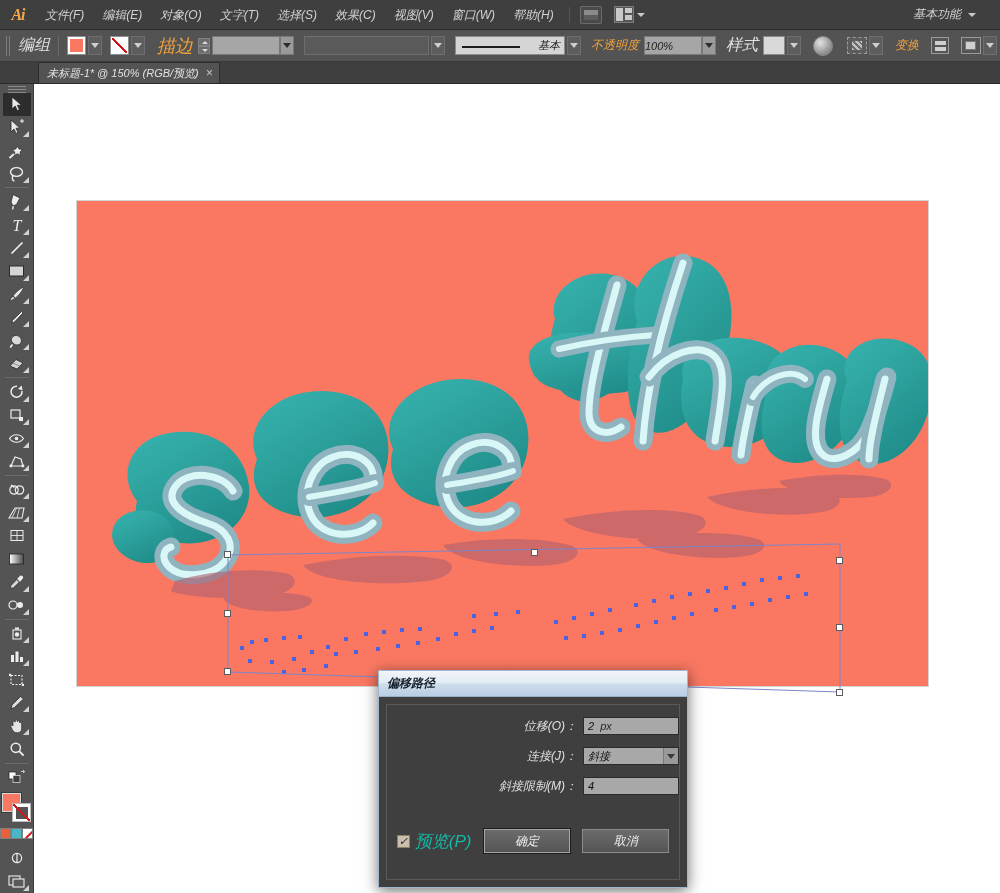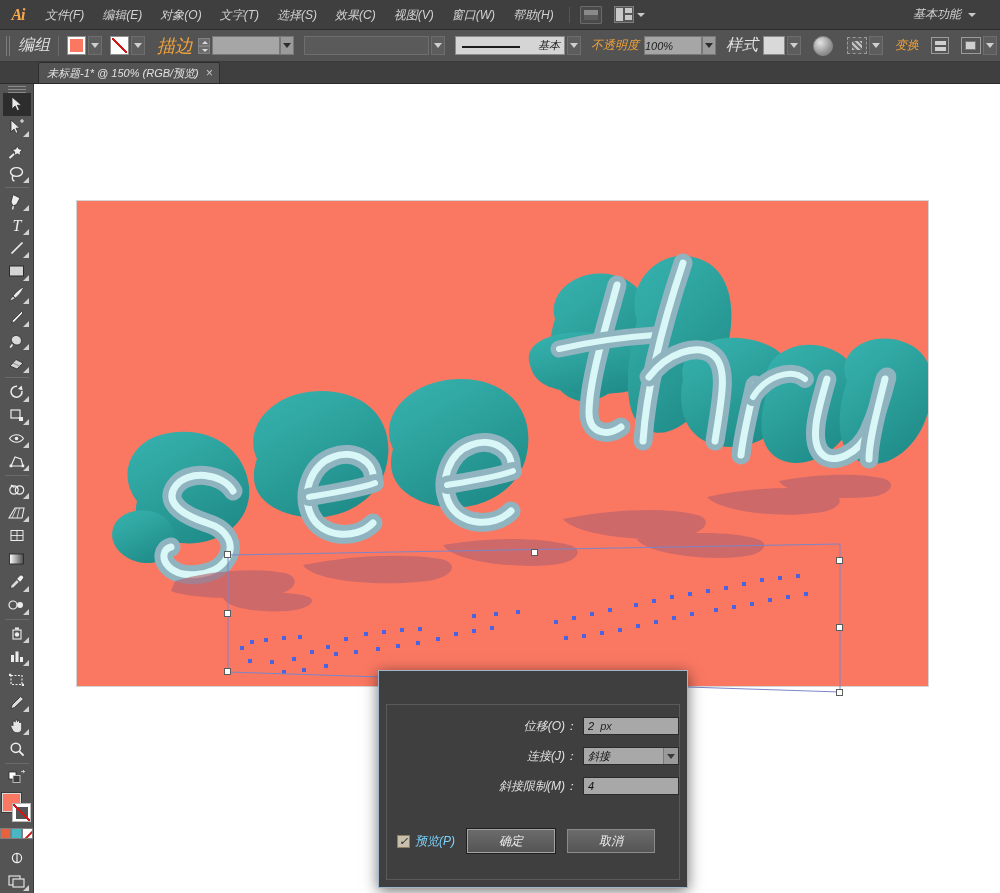--- a/index.html
+++ b/index.html
@@ -229,21 +229,21 @@
   .dlg-select .sarrow i{width:0;height:0;border-left:4px solid transparent;border-right:4px solid transparent;
     border-top:5px solid #3a3a3a;}
   .dlg-footer{
     position:absolute;left:10px;right:10px;bottom:26px;display:flex;align-items:center;
   }
   .chk{
     width:13px;height:13px;background:#c8c0ac;border:1px solid #8d7f5f;
     display:flex;align-items:center;justify-content:center;margin-right:5px;
     font-size:11px;color:#1d1d1d;line-height:1;
   }
-  .chk-label{font-size:12px;color:#7dd3fc;white-space:nowrap;}
+  .chk-label{font-size:17px;color:#14b8a6;white-space:nowrap;}
   .btn{
     height:24px;width:88px;margin-left:12px;
     background:linear-gradient(180deg,#6b6b6b 0%, #555555 100%);
     border:1px solid #8b8b8b;
     color:#efefef;font-size:12px;display:flex;align-items:center;justify-content:center;
     cursor:default;
   }
   .btn.default{ box-shadow:0 0 0 1px #1e1e1e; border:1px solid #a4a4a4; }
 </style>
 </head>
@@ -757,20 +757,21 @@
         <rect x="497.5" y="465.5" width="6" height="6"></rect>
         <rect x="802.5" y="473.5" width="6" height="6"></rect>
         <rect x="802.5" y="540.5" width="6" height="6"></rect>
         <rect x="802.5" y="605.5" width="6" height="6"></rect>
         <rect x="497.5" y="596.5" width="6" height="6"></rect>
       </g>
     </svg>
   </div>
 
   <div class="dialog">
+    <div class="dlg-title">偏移路径</div>
     <div class="dlg-body">
 
       <div class="dlg-row">
         <div class="lbl">位移(O)：</div>
         <div class="dlg-input">
           <span>2</span>
           <span class="unit">px</span>
         </div>
       </div>
 

